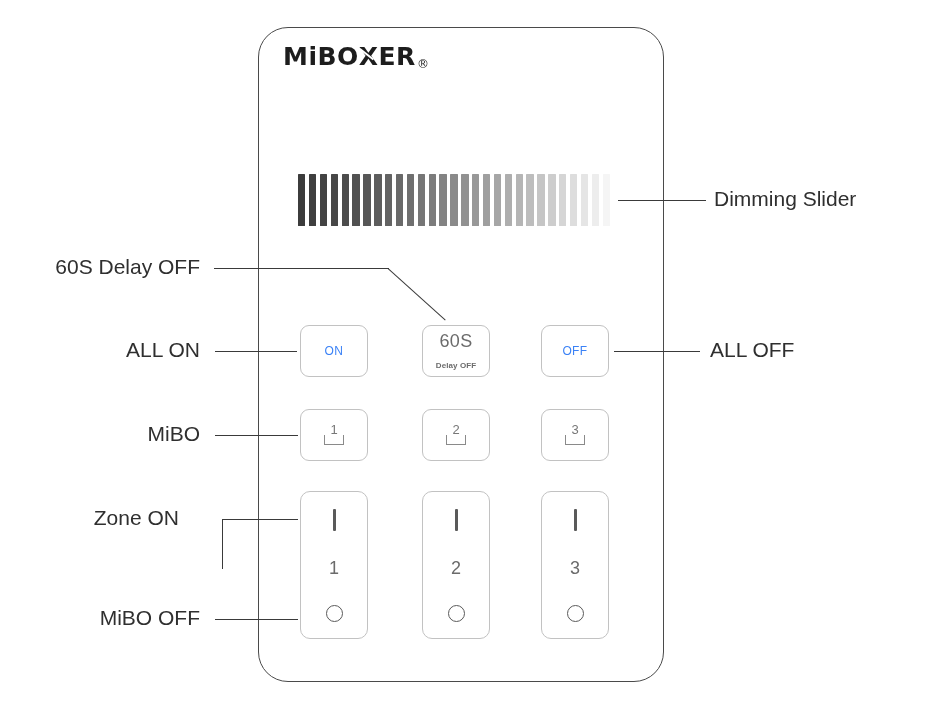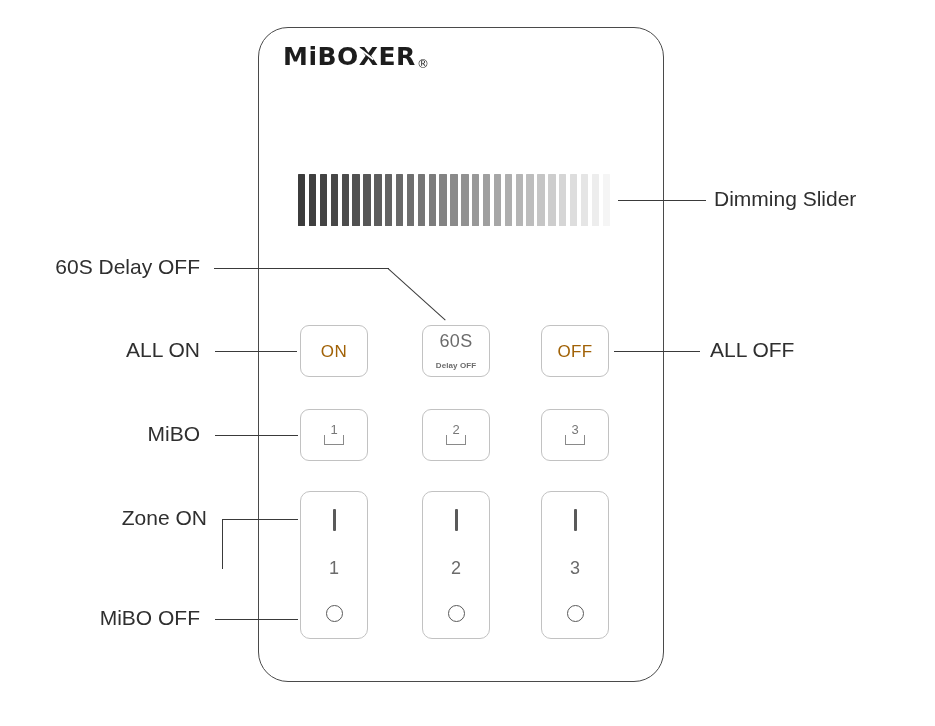--- a/index.html
+++ b/index.html
@@ -104,24 +104,24 @@
     box-sizing: border-box;
     display: flex;
     flex-direction: column;
     align-items: center;
     justify-content: center;
     color: #6e6e6e;
     user-select: none;
   }
   .key-row1 { top: 325px; width: 68px; height: 52px; }
   .key-lbl {
-    font-size: 17px;
+    font-size: 12px;
     font-weight: 400;
     letter-spacing: 0.4px;
-    color: #a16207;
+    color: #3b82f6;
     line-height: 19px;
   }
   .key-lbl-big {
     font-size: 18px;
     letter-spacing: 0.3px;
     line-height: 19px;
     color: #6b6b6b;
   }
   .key-sub {
     font-size: 8px;
@@ -332,19 +332,19 @@
   <div class="anno anno-r" style="left:714px; top:186px;">Dimming Slider</div>
 
   <div class="anno anno-l" style="right:735px; top:254px;">60S Delay OFF</div>
 
   <div class="anno anno-l" style="right:735px; top:337px;">ALL ON</div>
 
   <div class="anno anno-r" style="left:710px; top:337px;">ALL OFF</div>
 
   <div class="anno anno-l" style="right:735px; top:421px;">MiBO</div>
 
-  <div class="anno anno-l anno-2line" style="right:728px; top:504px;">
+  <div class="anno anno-l anno-2line" style="right:756px; top:504px;">
     <div>Zone ON</div>
   </div>
 
   <div class="anno anno-l" style="right:735px; top:605px;">MiBO OFF</div>
 
 </div>
 
 </body></html>

